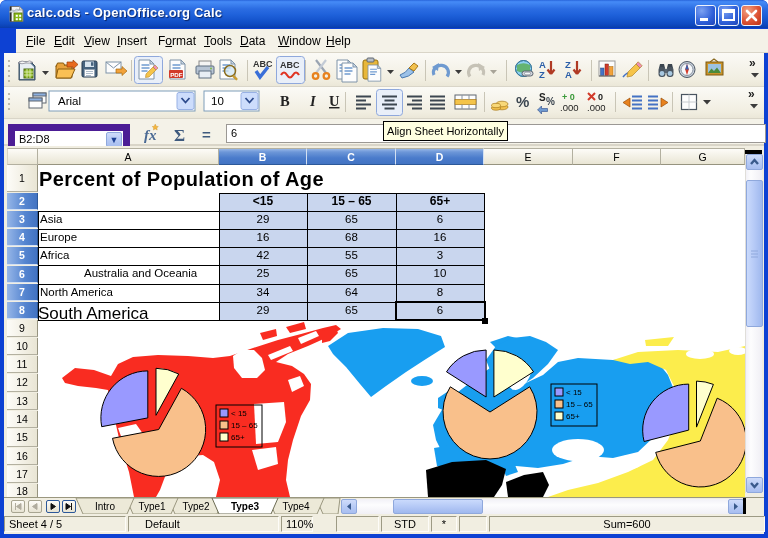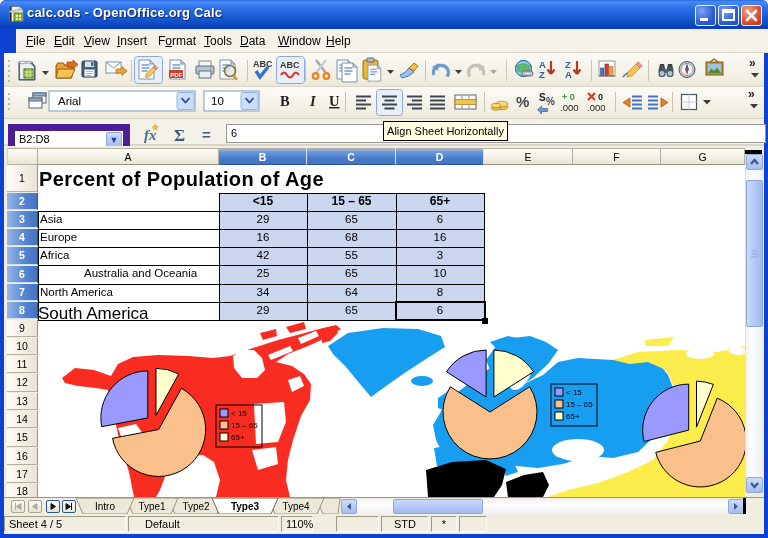--- a/index.html
+++ b/index.html
@@ -638,16 +638,17 @@
   </div>
 
   <div class="abs" id="statusbar">
     <div class="sfield" style="left:0px; width:122px;">Sheet 4 / 5</div>
     <div class="sfield" style="left:124px; width:151px;padding-left:16px;">Default</div>
     <div class="sfield" style="left:277px; width:32px; text-align:center;">110%</div>
     <div class="sfield" style="left:332px; width:43px;"></div>
     <div class="sfield" style="left:377px; width:48px; text-align:center;">STD</div>
     <div class="sfield" style="left:427px; width:26px; text-align:center;">*</div>
     <div class="sfield" style="left:455px; width:28px;"></div>
+    <div class="sfield" style="left:485px; width:276px; text-align:center;">Sum=600</div>
   </div>
 
   <div class="abs" id="tooltip">Align Sheet Horizontally</div>
 </div>
 
 </body></html>

